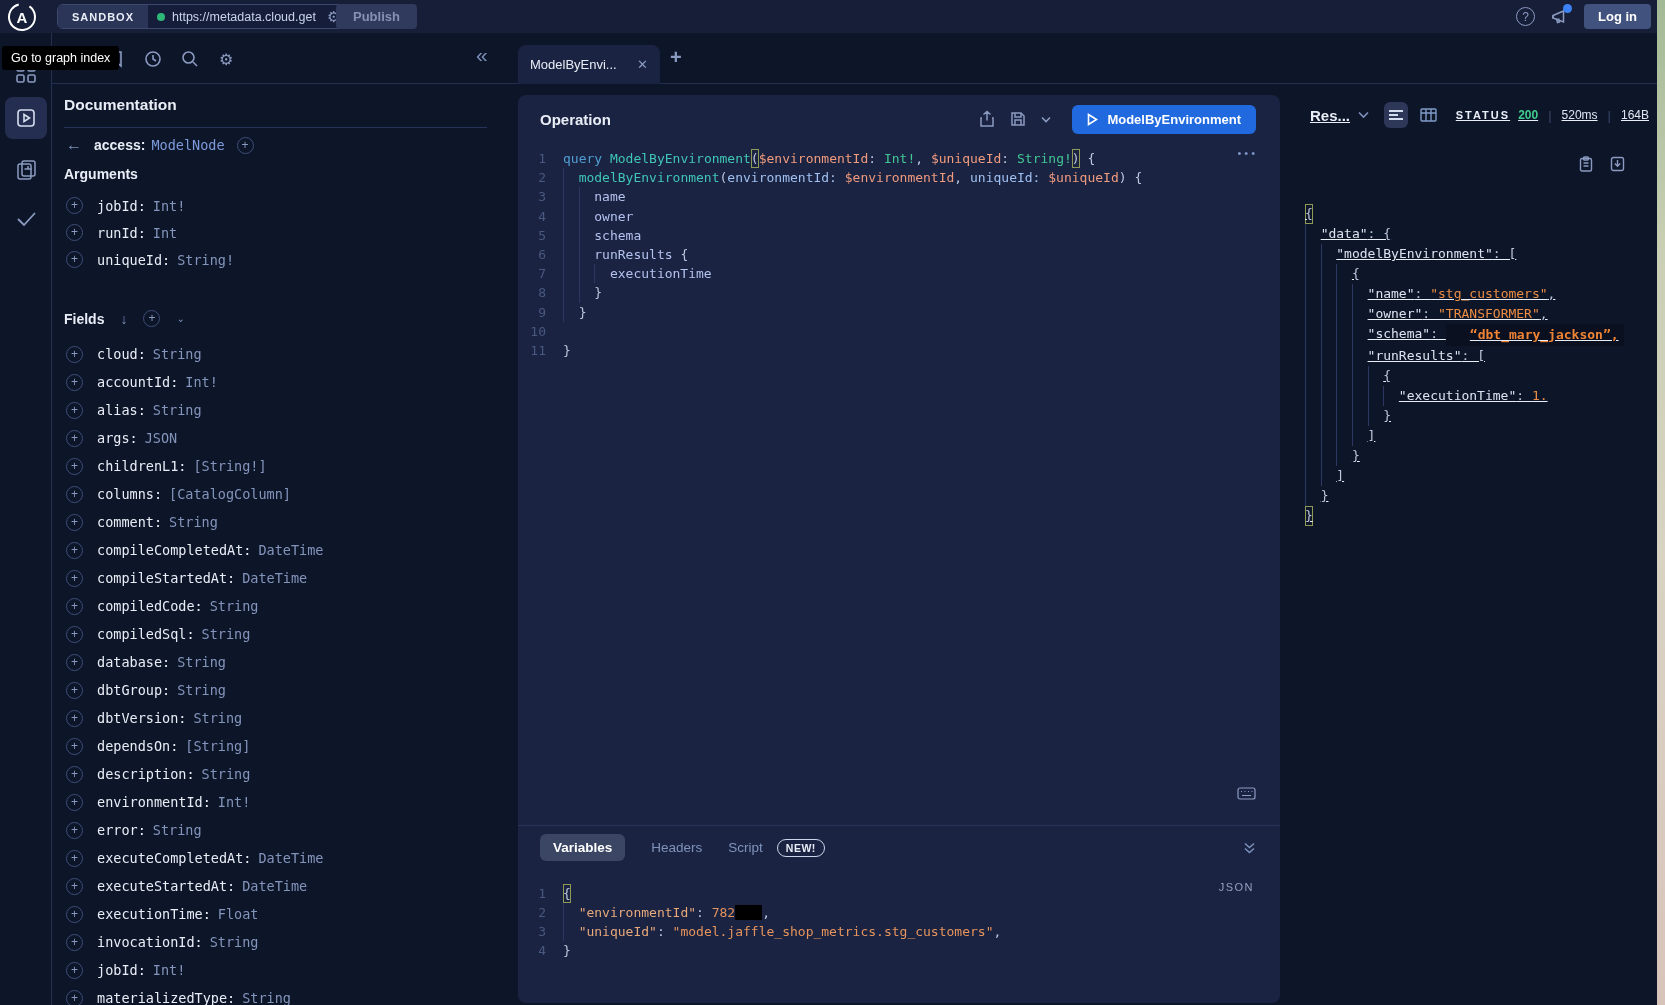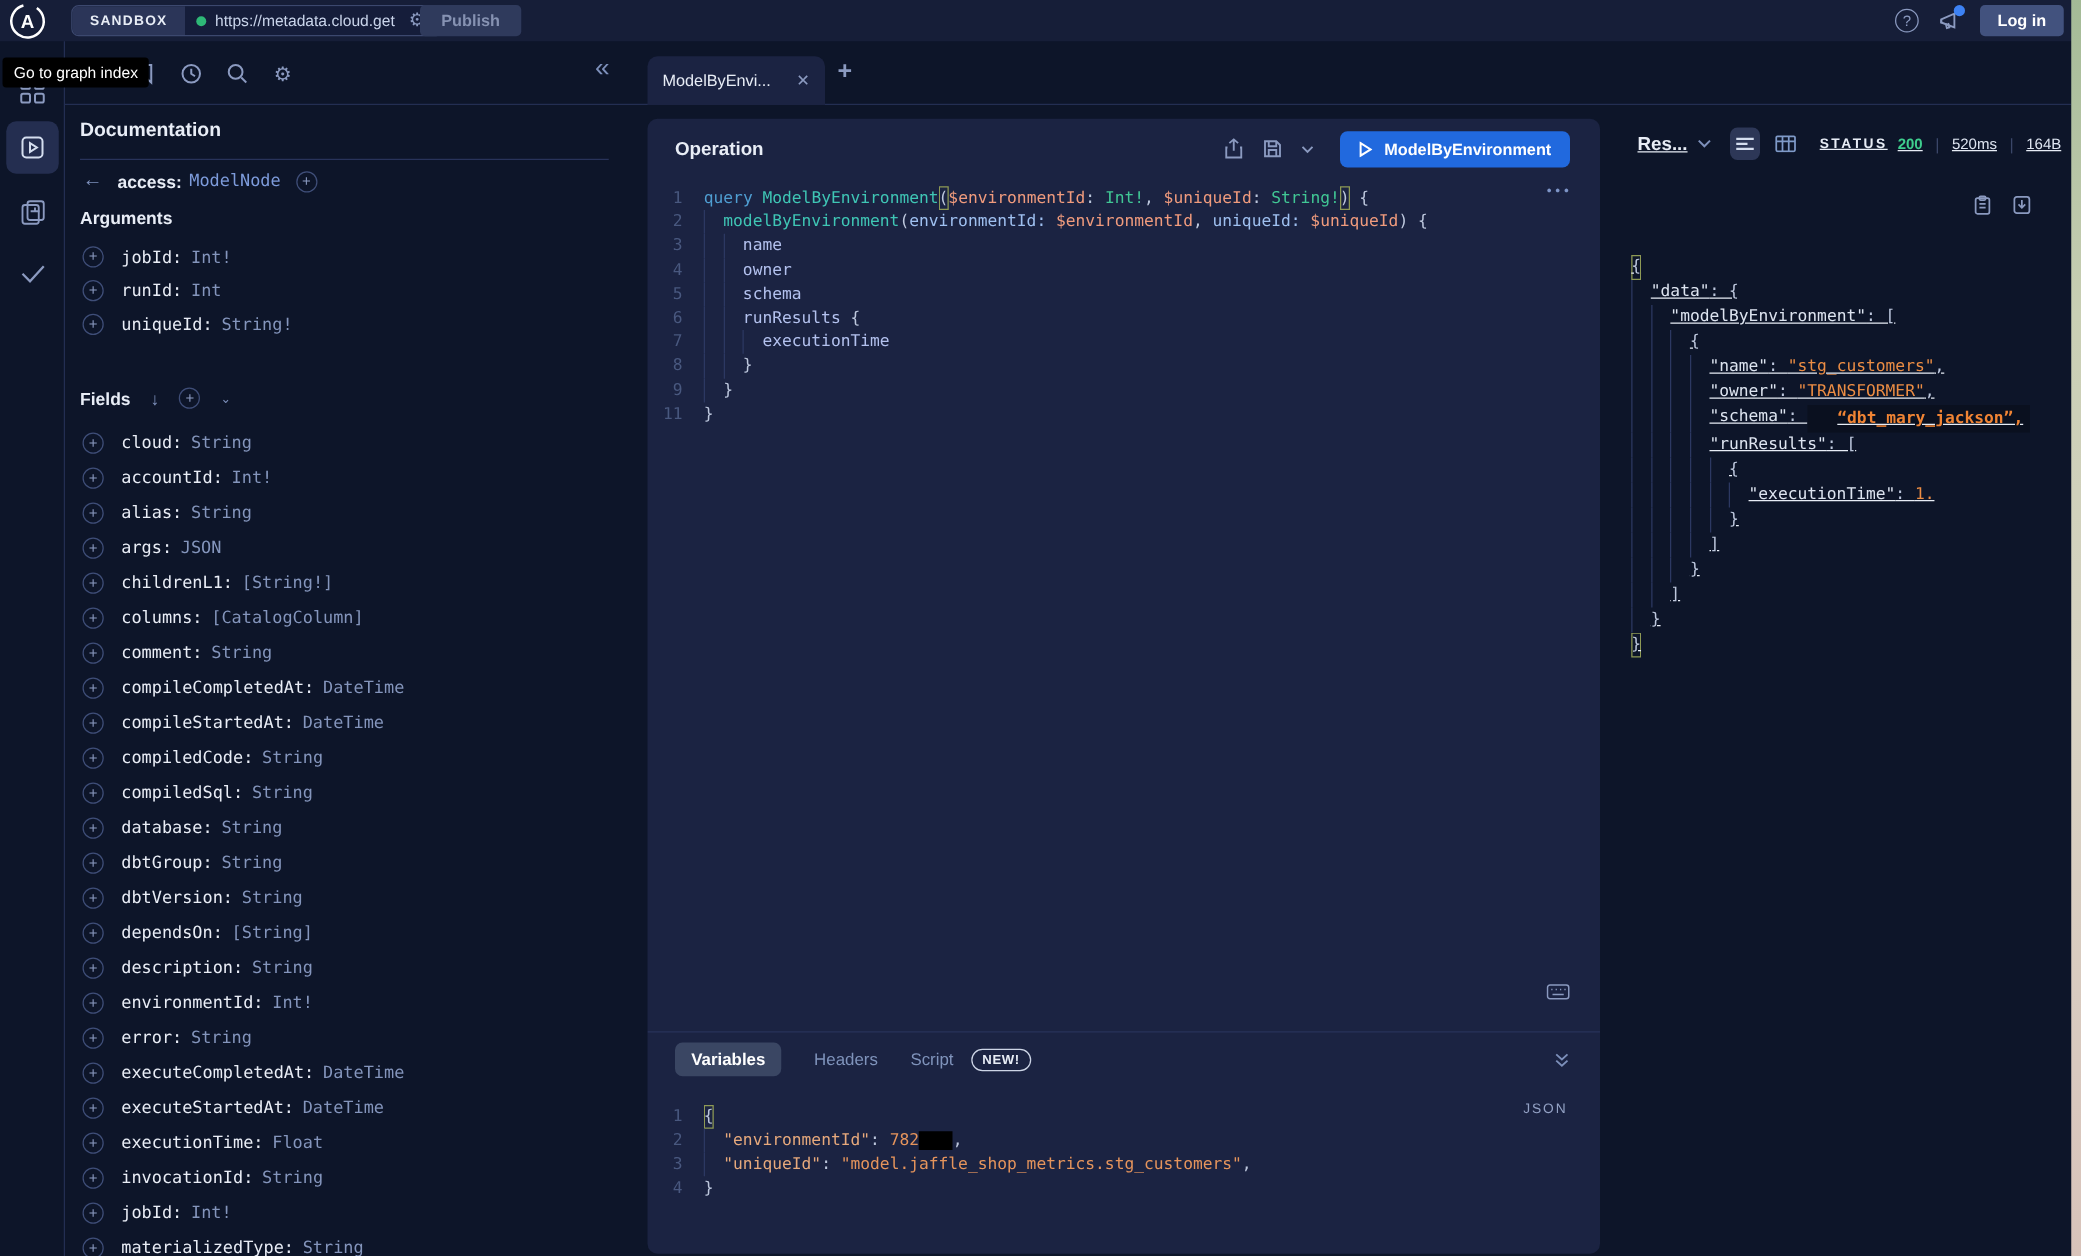--- a/index.html
+++ b/index.html
@@ -400,20 +400,21 @@
   <div class="code op-editor">
       <div class="code-line"><span class="ln">1</span><span class="tk-kw">query </span><span class="tk-op">ModelByEnvironment</span><span class="tk-brk">(</span><span class="tk-var">$environmentId</span><span class="tk-pun">: </span><span class="tk-type">Int!</span><span class="tk-pun">, </span><span class="tk-var">$uniqueId</span><span class="tk-pun">: </span><span class="tk-type">String!</span><span class="tk-brk">)</span><span class="tk-pun"> {</span></div>
       <div class="code-line"><span class="ln">2</span><span class="guide"></span><span class="tk-op">modelByEnvironment</span><span class="tk-pun">(</span><span class="tk-arg">environmentId:</span><span class="tk-pun"> </span><span class="tk-var">$environmentId</span><span class="tk-pun">, </span><span class="tk-arg">uniqueId:</span><span class="tk-pun"> </span><span class="tk-var">$uniqueId</span><span class="tk-pun">) {</span></div>
       <div class="code-line"><span class="ln">3</span><span class="guide"></span><span class="guide"></span><span class="tk-field">name</span></div>
       <div class="code-line"><span class="ln">4</span><span class="guide"></span><span class="guide"></span><span class="tk-field">owner</span></div>
       <div class="code-line"><span class="ln">5</span><span class="guide"></span><span class="guide"></span><span class="tk-field">schema</span></div>
       <div class="code-line"><span class="ln">6</span><span class="guide"></span><span class="guide"></span><span class="tk-field">runResults </span><span class="tk-pun">{</span></div>
       <div class="code-line"><span class="ln">7</span><span class="guide"></span><span class="guide"></span><span class="guide"></span><span class="tk-field">executionTime</span></div>
       <div class="code-line"><span class="ln">8</span><span class="guide"></span><span class="guide"></span><span class="tk-pun">}</span></div>
       <div class="code-line"><span class="ln">9</span><span class="guide"></span><span class="tk-pun">}</span></div>
+      <div class="code-line"><span class="ln">10</span></div>
       <div class="code-line"><span class="ln">11</span><span class="tk-pun">}</span></div>
     </div>
   <span class="editor-menu">•••</span>
   <span class="kbd-icon">
     <svg width="19" height="13" viewBox="0 0 19 13" fill="none" stroke="currentColor" stroke-width="1.2">
         <rect x="1" y="1" width="17" height="11" rx="2"></rect>
         <path d="M4 4.5 h1 M7.5 4.5 h1 M11 4.5 h1 M14.5 4.5 h1 M5 8.5 h9"></path>
       </svg>
   </span>
 

